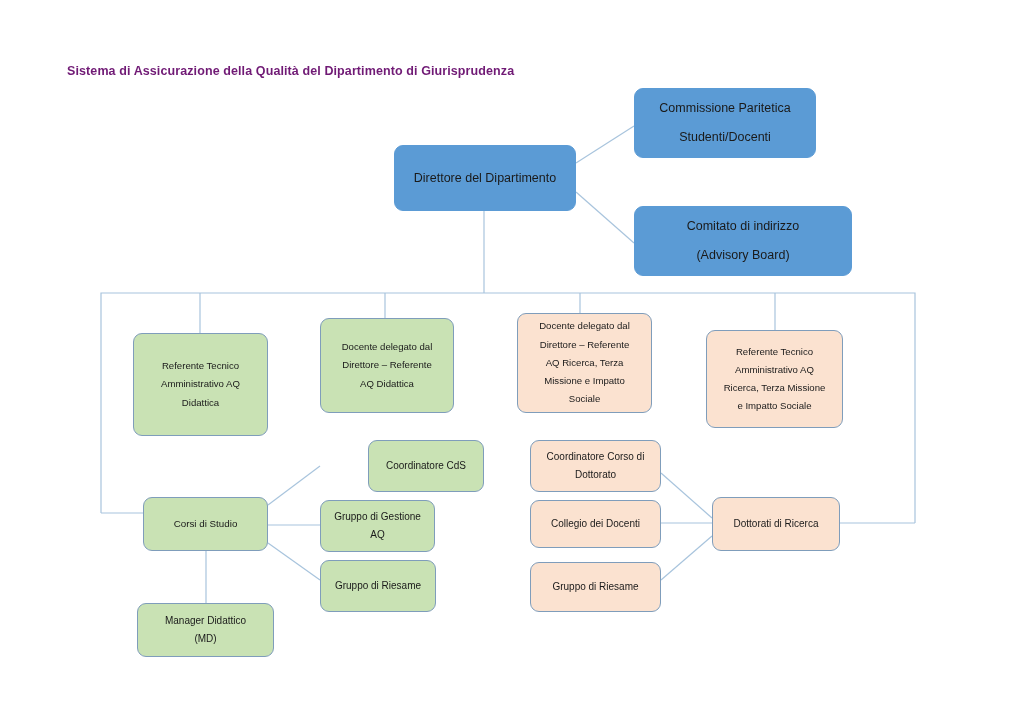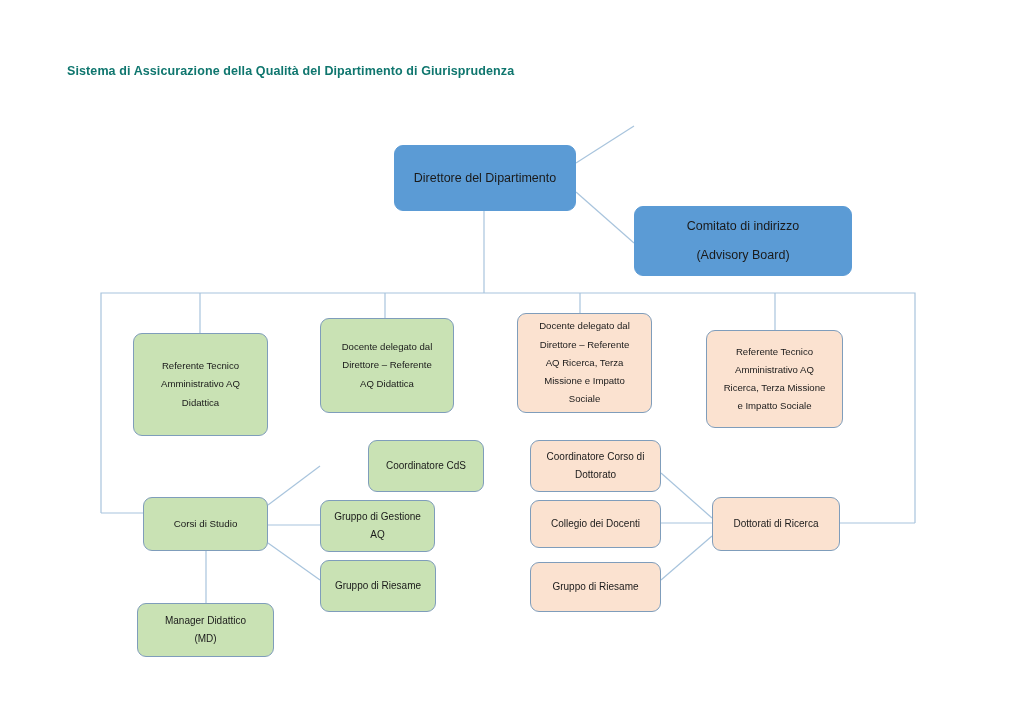--- a/index.html
+++ b/index.html
@@ -18,21 +18,21 @@
     background: #ffffff;
     overflow: hidden;
   }
   #page-title {
     position: absolute;
     left: 67px;
     top: 64px;
     font-size: 12.5px;
     font-weight: bold;
     letter-spacing: 0.1px;
-    color: #0f766e;
+    color: #701a75;
     white-space: nowrap;
   }
   svg#edges {
     position: absolute;
     left: 0;
     top: 0;
     width: 1024px;
     height: 724px;
   }
   .node {
@@ -110,20 +110,24 @@
       <line x1="661" y1="473" x2="712" y2="518"></line>
       <line x1="661" y1="523" x2="712" y2="523"></line>
       <line x1="661" y1="580" x2="712" y2="536"></line>
     </g>
   </svg>
 
   <div class="node blue" style="left:394px; top:145px; width:182px; height:66px;">
     <span class="lbl">Direttore del Dipartimento</span>
   </div>
 
+  <div class="node blue" style="left:634px; top:88px; width:182px; height:70px;">
+    <span class="lbl">Commissione Paritetica
+Studenti/Docenti</span>
+  </div>
 
   <div class="node blue" style="left:634px; top:206px; width:218px; height:70px;">
     <span class="lbl">Comitato di indirizzo
 (Advisory Board)</span>
   </div>
 
   <div class="node green big" style="left:133px; top:333px; width:135px; height:103px;">
     <span class="lbl">Referente Tecnico
 Amministrativo AQ
 Didattica</span>

